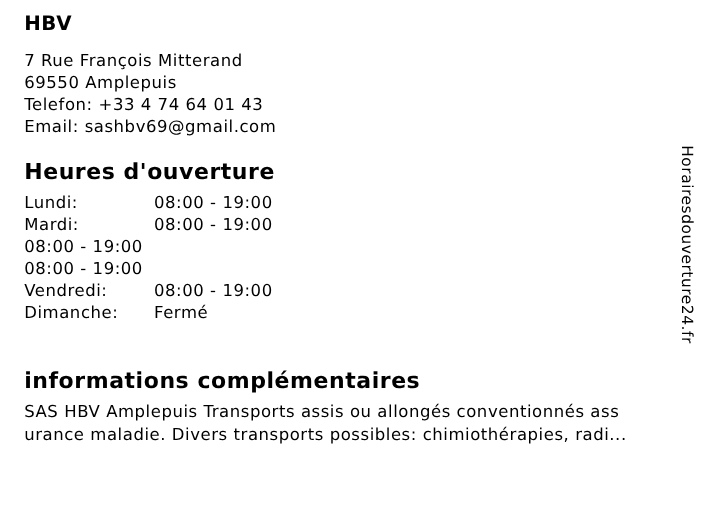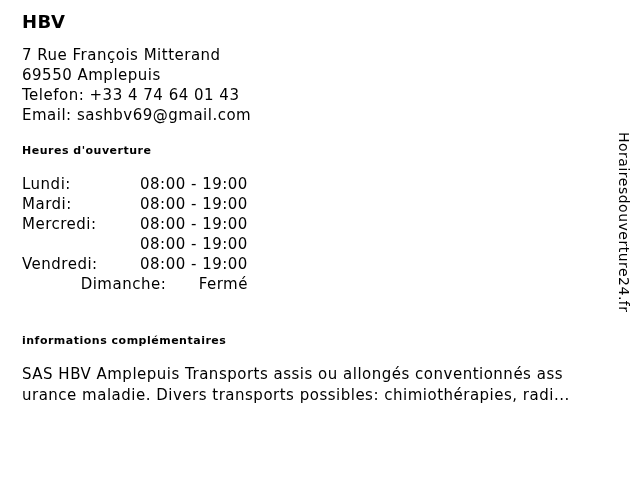--- a/index.html
+++ b/index.html
@@ -29,36 +29,36 @@
     position: absolute;
     left: 22px;
     top: 45px;
     font-size: 15px;
     line-height: 20px;
     letter-spacing: 0.5px;
   }
   .section-title {
     position: absolute;
     left: 22px;
-    font-size: 11px;
+    font-size: 20px;
     font-weight: bold;
     letter-spacing: 0.5px;
     margin: 0;
   }
   .hours-title { top: 144px; }
   .info-title  { top: 334px; }
   .hours-table {
     position: absolute;
     left: 22px;
     top: 174px;
     font-size: 15px;
     line-height: 20px;
     letter-spacing: 0.5px;
   }
-  .hours-row { display: flex; justify-content: flex-end; }
+  .hours-row { display: flex; }
   .hours-day { width: 118px; }
   .info-paragraph {
     position: absolute;
     left: 22px;
     top: 364px;
     width: 592px;
     font-size: 15px;
     line-height: 21px;
     letter-spacing: 0.5px;
   }
@@ -92,21 +92,20 @@
   <div class="hours-table">
     <div class="hours-row">
       <span class="hours-day">Lundi:</span>
       <span class="hours-time">08:00 - 19:00</span>
     </div>
     <div class="hours-row">
       <span class="hours-day">Mardi:</span>
       <span class="hours-time">08:00 - 19:00</span>
     </div>
     <div class="hours-row">
-      <span class="hours-day">Mercredi:</span>
       <span class="hours-time">08:00 - 19:00</span>
     </div>
     <div class="hours-row">
       <span class="hours-time">08:00 - 19:00</span>
     </div>
     <div class="hours-row">
       <span class="hours-day">Vendredi:</span>
       <span class="hours-time">08:00 - 19:00</span>
     </div>
     <div class="hours-row">

